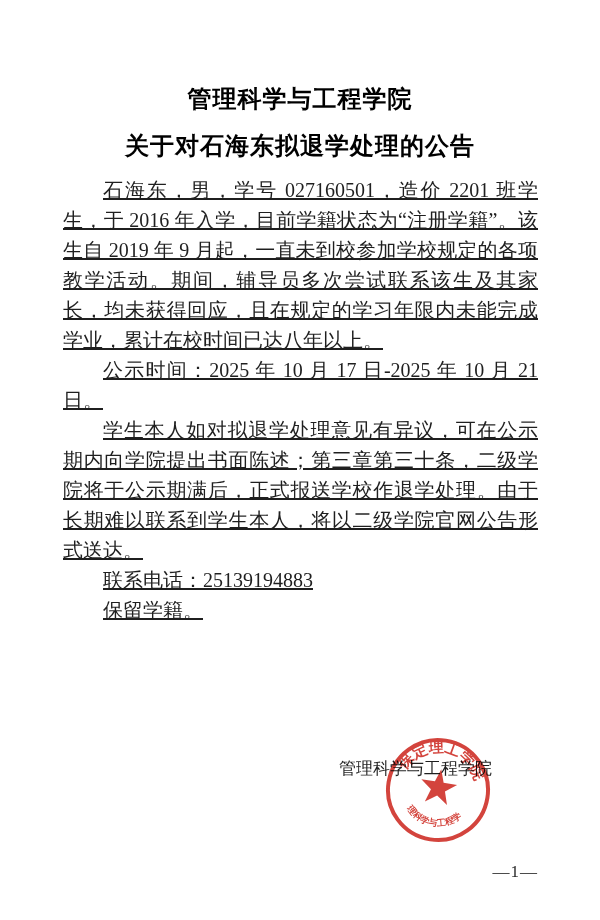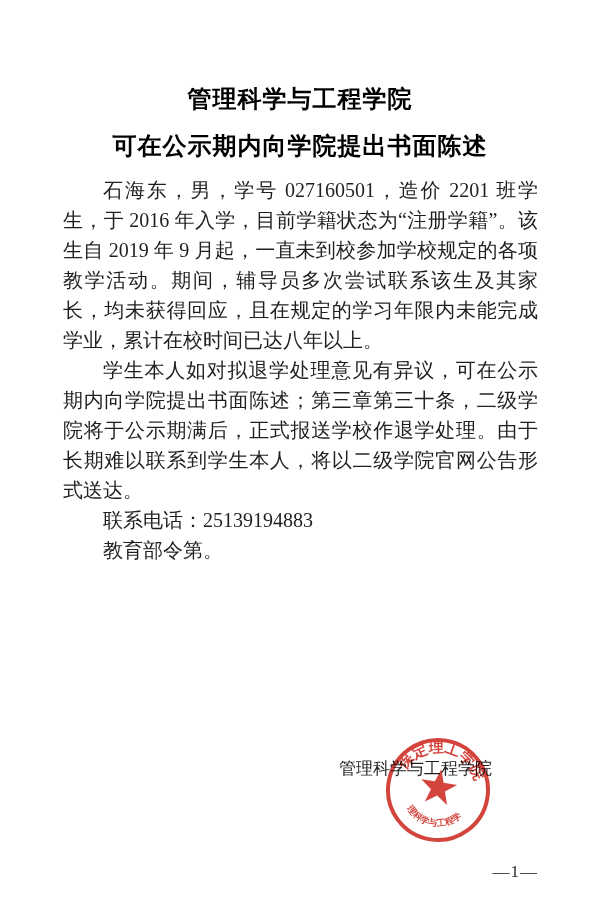--- a/index.html
+++ b/index.html
@@ -29,20 +29,21 @@
   .body-block {
     padding: 5px 62px 0 63px;
     font-size: 20px;
     line-height: 30px;
     text-align: justify;
     text-justify: inter-ideograph;
   }
   .body-block p {
     margin: 0;
     text-indent: 2em;
+    text-decoration: underline;
   }
   .signature-block {
     position: absolute;
     top: 752px;
     right: 108px;
     text-align: center;
     font-size: 17px;
     line-height: 33px;
     color: #1f1f1f;
   }
@@ -71,28 +72,29 @@
     color: #2a2a2a;
   }
 </style>
 </head>
 <body>
 
 <div class="page">
 
   <div class="title-block">
     <div>管理科学与工程学院</div>
-    <div>可在公示期内向学院提出书面陈述</div>
+    <div>关于对石海东拟退学处理的公告</div>
   </div>
 
   <div class="body-block">
     <p>石海东，男，学号 027160501，造价 2201 班学生，于 2016 年入学，目前学籍状态为“注册学籍”。该生自 2019 年 9 月起，一直未到校参加学校规定的各项教学活动。期间，辅导员多次尝试联系该生及其家长，均未获得回应，且在规定的学习年限内未能完成学业，累计在校时间已达八年以上。</p>
+    <p>公示时间：2025 年 10 月 17 日-2025 年 10 月 21 日。</p>
     <p>学生本人如对拟退学处理意见有异议，可在公示期内向学院提出书面陈述；第三章第三十条，二级学院将于公示期满后，正式报送学校作退学处理。由于长期难以联系到学生本人，将以二级学院官网公告形式送达。</p>
     <p>联系电话：25139194883</p>
-    <p>教育部令第。</p>
+    <p>保留学籍。</p>
   </div>
 
   <div class="signature-block">
     <div>管理科学与工程学院</div>
   </div>
 
   <div class="seal">
     <svg viewBox="0 0 120 120" xmlns="http://www.w3.org/2000/svg">
       <defs>
         <path id="seal-arc-top" d="M 24.3,47 A 38,38 0 0 1 95.7,47" fill="none"></path>

